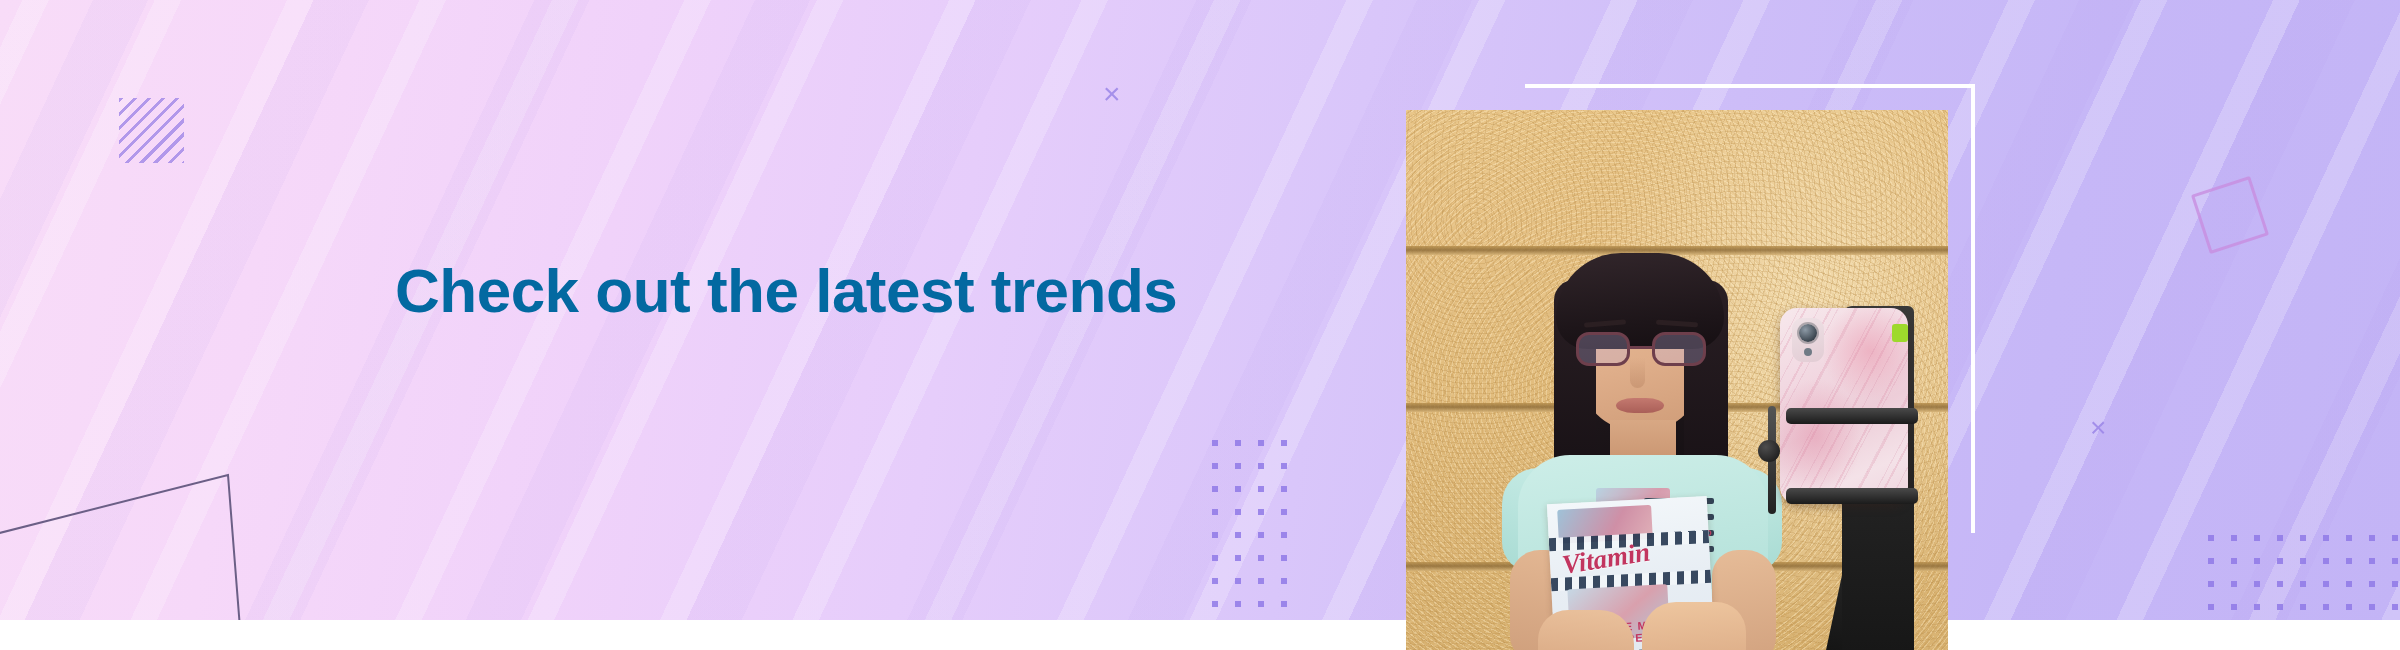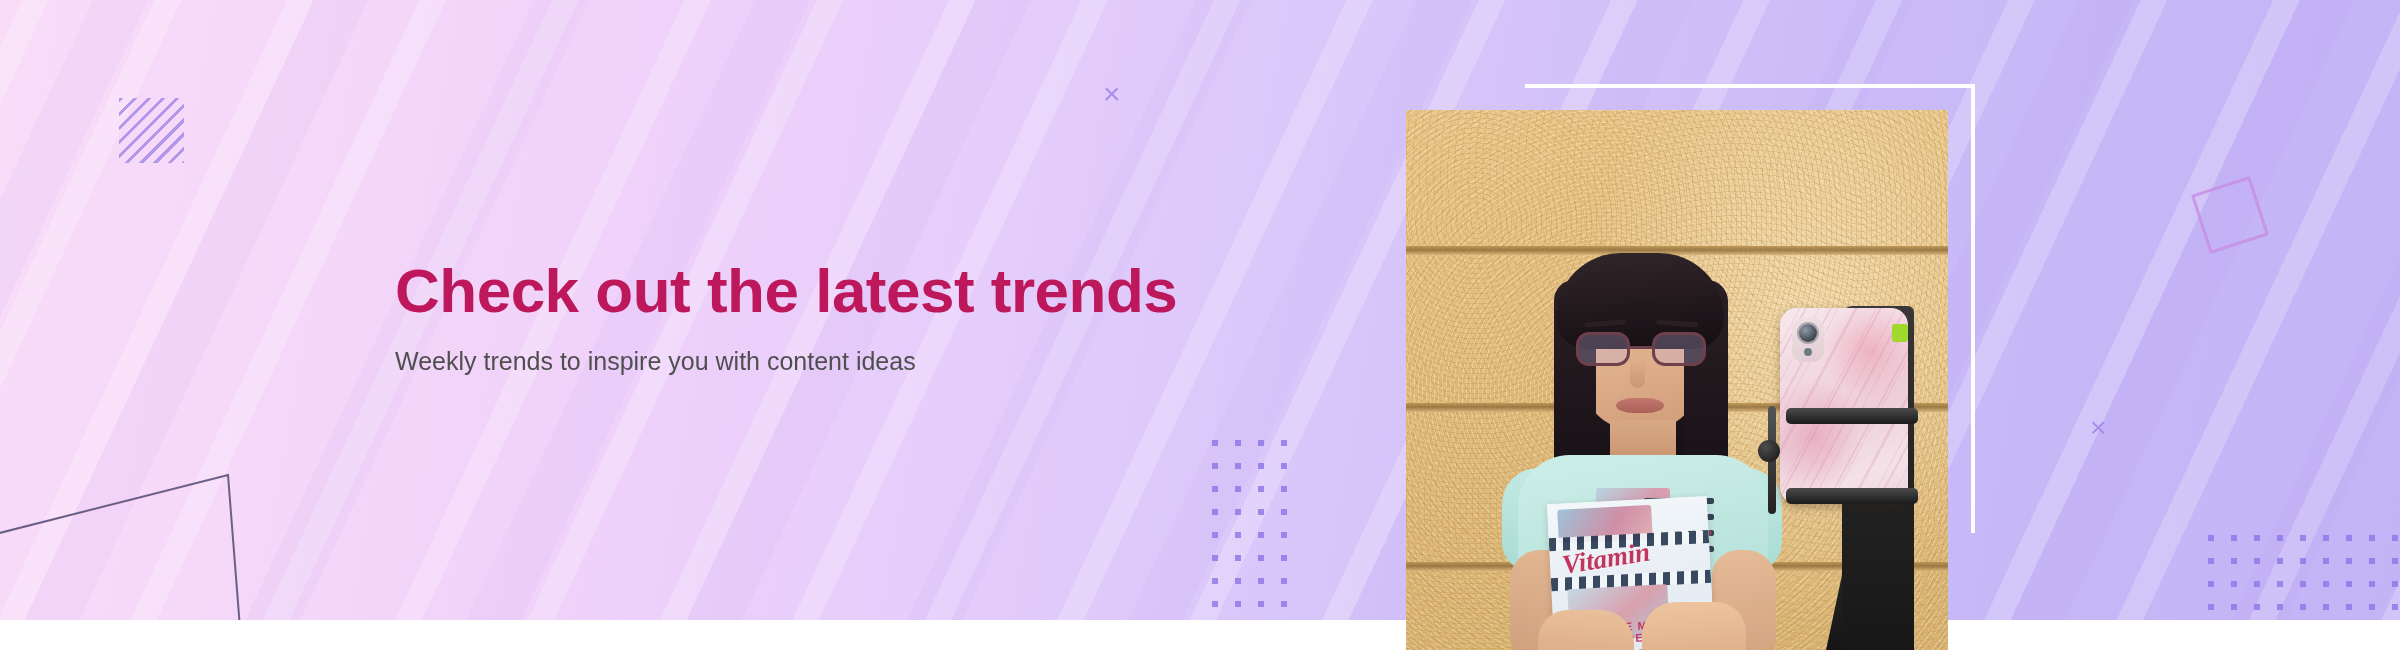--- a/index.html
+++ b/index.html
@@ -132,21 +132,21 @@
     position:absolute;
     left:395px;
     top:258px;
     width:900px;
   }
   .headline {
     font-family:"Liberation Sans Narrow","Liberation Sans", sans-serif;
     font-size:62px;
     font-weight:700;
     letter-spacing:-0.5px;
-    color:#be185d;
+    color:#0369a1;
     line-height:1.05;
     white-space:nowrap;
   }
   .subhead {
     margin-top:22px;
     font-family:"Liberation Sans", sans-serif;
     font-size:25px;
     font-weight:400;
     color:#4f4f4f;
     line-height:1.3;
@@ -628,21 +628,20 @@
         <i></i>
         <i></i>
         <i></i>
         <i></i>
         <i></i>
     </div>
   </div>
 
   <div class="copy">
     <div class="headline">Check out the latest trends</div>
-    <div class="subhead">Weekly trends to inspire you with content ideas</div>
   </div>
 
   <div class="frame-outline"></div>
 
   <div class="photo" aria-label="Young woman with glasses holding a magazine standing beside a phone on a tripod in front of a textured beige wall">
 
     <div class="wall"></div>
     <div class="wall-noise"></div>
     <div class="seam s1"></div>
     <div class="seam s2"></div>

